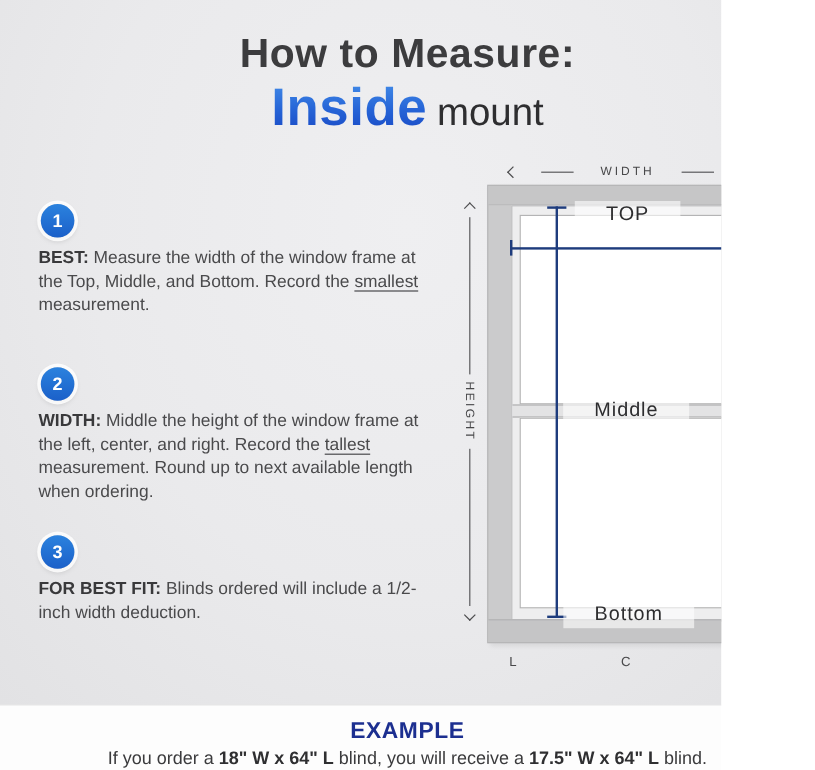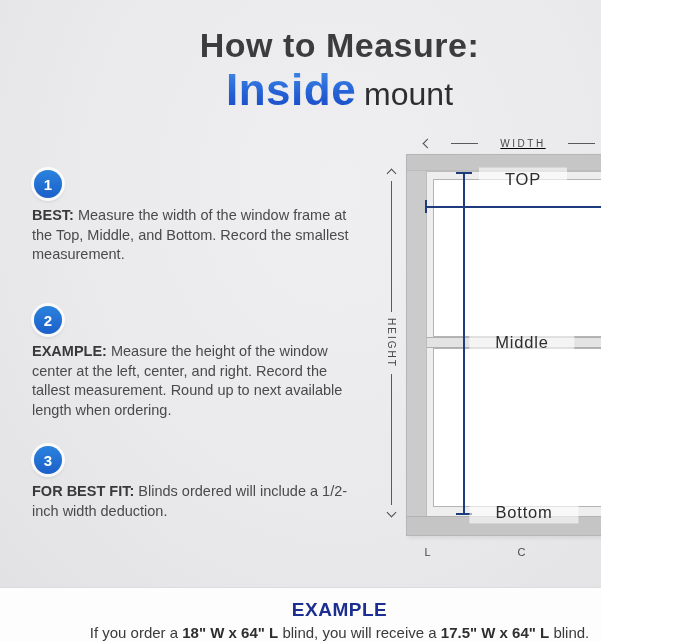--- a/index.html
+++ b/index.html
@@ -30,21 +30,21 @@
     background:linear-gradient(180deg,#2b82de,#1b60c9);
     color:#ffffff; font-size:15px; font-weight:700;
     display:flex; align-items:center; justify-content:center;
     box-shadow:0 0 0 3px rgba(255,255,255,0.85), 0 2px 5px rgba(0,0,0,0.22);
     margin-left:2px;
   }
   .step-text {
     margin-top:8px; font-size:14.5px; line-height:19.5px; color:#4a4a4c; width:336px;
   }
   .step-label { font-weight:700; color:#39393b; }
-  .uline { text-underline-offset:3px; text-decoration-thickness:1px; }
+  .uline { text-decoration:underline; text-underline-offset:3px; text-decoration-thickness:1px; }
   
   .win-outer {
     position:absolute; left:406px; top:154px; width:236px; height:382px;
     background:#cbcbcc; border:1px solid #b6b6b7;
     box-shadow:2px 2px 4px rgba(0,0,0,0.08);
   }
   .win-head { position:absolute; left:0; top:0; right:0; height:16px; background:#c6c6c7; border-bottom:1px solid #bcbcbd; }
   .win-sill { position:absolute; left:0; bottom:0; right:0; height:19px; background:#c5c5c6; border-top:1px solid #b2b2b3; }
   .win-opening {
     position:absolute; left:19px; top:16px; width:196px; height:347px;
@@ -74,21 +74,21 @@
   .lcr { position:absolute; top:546px; font-size:11px; color:#48484a; letter-spacing:1px; transform:translateX(-50%); }
   .lcr-l { left:428px; } .lcr-c { left:522px; } .lcr-r { left:608px; }
   
   .chev { width:7px; height:7px; border-left:1.3px solid #4c4c4e; border-bottom:1.3px solid #4c4c4e; flex:none; }
   .chev-left  { transform:rotate(45deg); }
   .chev-right { transform:rotate(225deg); }
   .chev-up    { transform:rotate(135deg); }
   .chev-down  { transform:rotate(-45deg); }
   .dim-h {
     position:absolute; left:424px; top:136px; width:198px; height:14px;
-    display:flex; align-items:center; gap:20px;text-decoration:underline;
+    display:flex; align-items:center; gap:20px;
   }
   .dim-h .dim-line { flex:1; height:1px; background:#5a5a5c; }
   .dim-h .dim-text { font-size:10px; letter-spacing:2.5px; color:#48484a; padding:0 2px; }
   .dim-v {
     position:absolute; left:384px; top:170px; width:14px; height:346px;
     display:flex; flex-direction:column; align-items:center; gap:4px;
   }
   .dim-v .dim-line { flex:1; width:1px; background:#5a5a5c; }
   .dim-v .dim-text {
     font-size:10px; letter-spacing:2px; color:#48484a;
@@ -116,21 +116,21 @@
     <div class="step step-1">
       <div class="badge">1</div>
       <div class="step-text">
         <span class="step-label">BEST:</span><span> Measure the width of the window frame at the Top, Middle, and Bottom. Record the </span><span class="uline">smallest</span><span> measurement.</span>
       </div>
     </div>
 
     <div class="step step-2">
       <div class="badge">2</div>
       <div class="step-text">
-        <span class="step-label">EXAMPLE:</span><span> Measure the height of the window center at the left, center, and right. Record the </span><span class="uline">tallest</span><span> measurement. Round up to next available length when ordering.</span>
+        <span class="step-label">WIDTH:</span><span> Middle the height of the window frame at the left, center, and right. Record the </span><span class="uline">tallest</span><span> measurement. Round up to next available length when ordering.</span>
       </div>
     </div>
 
     <div class="step step-3">
       <div class="badge">3</div>
       <div class="step-text">
         <span class="step-label">FOR BEST FIT:</span><span> Blinds ordered will include a 1/2-inch width deduction.</span><span class="uline"></span><span></span>
       </div>
     </div>
 

